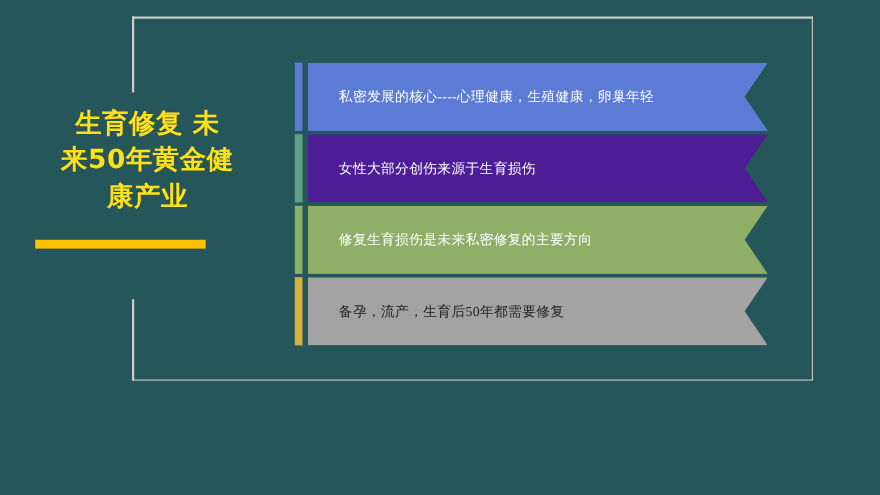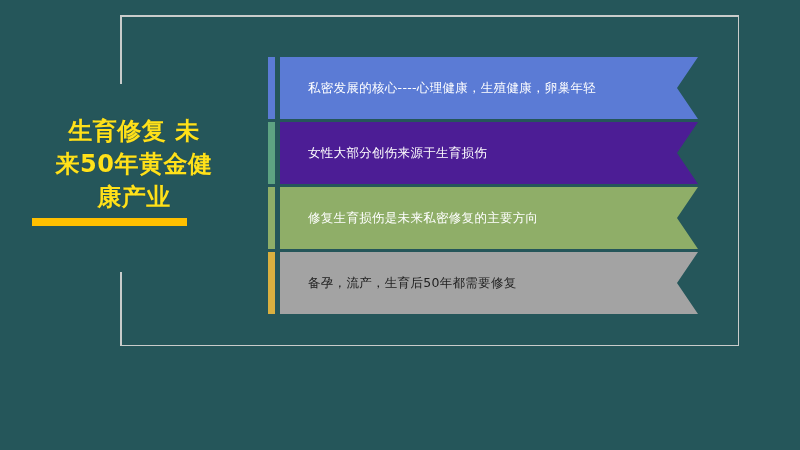--- a/index.html
+++ b/index.html
@@ -30,21 +30,21 @@
   .frame-top    { left: 120px; top: 15px;  width: 619px; height: 1.5px; }
   .frame-right  { left: 737.5px; top: 15px; width: 1.5px; height: 331px; }
   .frame-bottom { left: 120px; top: 344.5px; width: 619px; height: 1.5px; }
   .frame-left-a { left: 120px; top: 15px;  width: 1.5px; height: 69px; }
   .frame-left-b { left: 120px; top: 272px; width: 1.5px; height: 74px; }
 
   
   .title-block {
     position: absolute;
     left: 24px;
-    top: 115px;
+    top: 96px;
     width: 220px;
     text-align: center;
   }
   .title-text {
     color: #ffe11a;
     font-size: 24px;
     font-weight: bold;
     line-height: 1.38;
     letter-spacing: 0.5px;
     text-shadow: 0 0 1px rgba(0,0,0,0.25);
@@ -65,20 +65,21 @@
     left: 268px;
     top: 57px;
     width: 430px;
   }
   .banner-row {
     position: relative;
     display: flex;
     align-items: stretch;
     height: 62px;
     margin-bottom: 3px;
+    font-family: Liberation Serif, serif;
   }
   .banner-accent {
     width: 7px;
     flex: 0 0 7px;
     margin-right: 5px;
   }
   .banner-body {
     position: relative;
     flex: 1 1 auto;
     display: flex;

